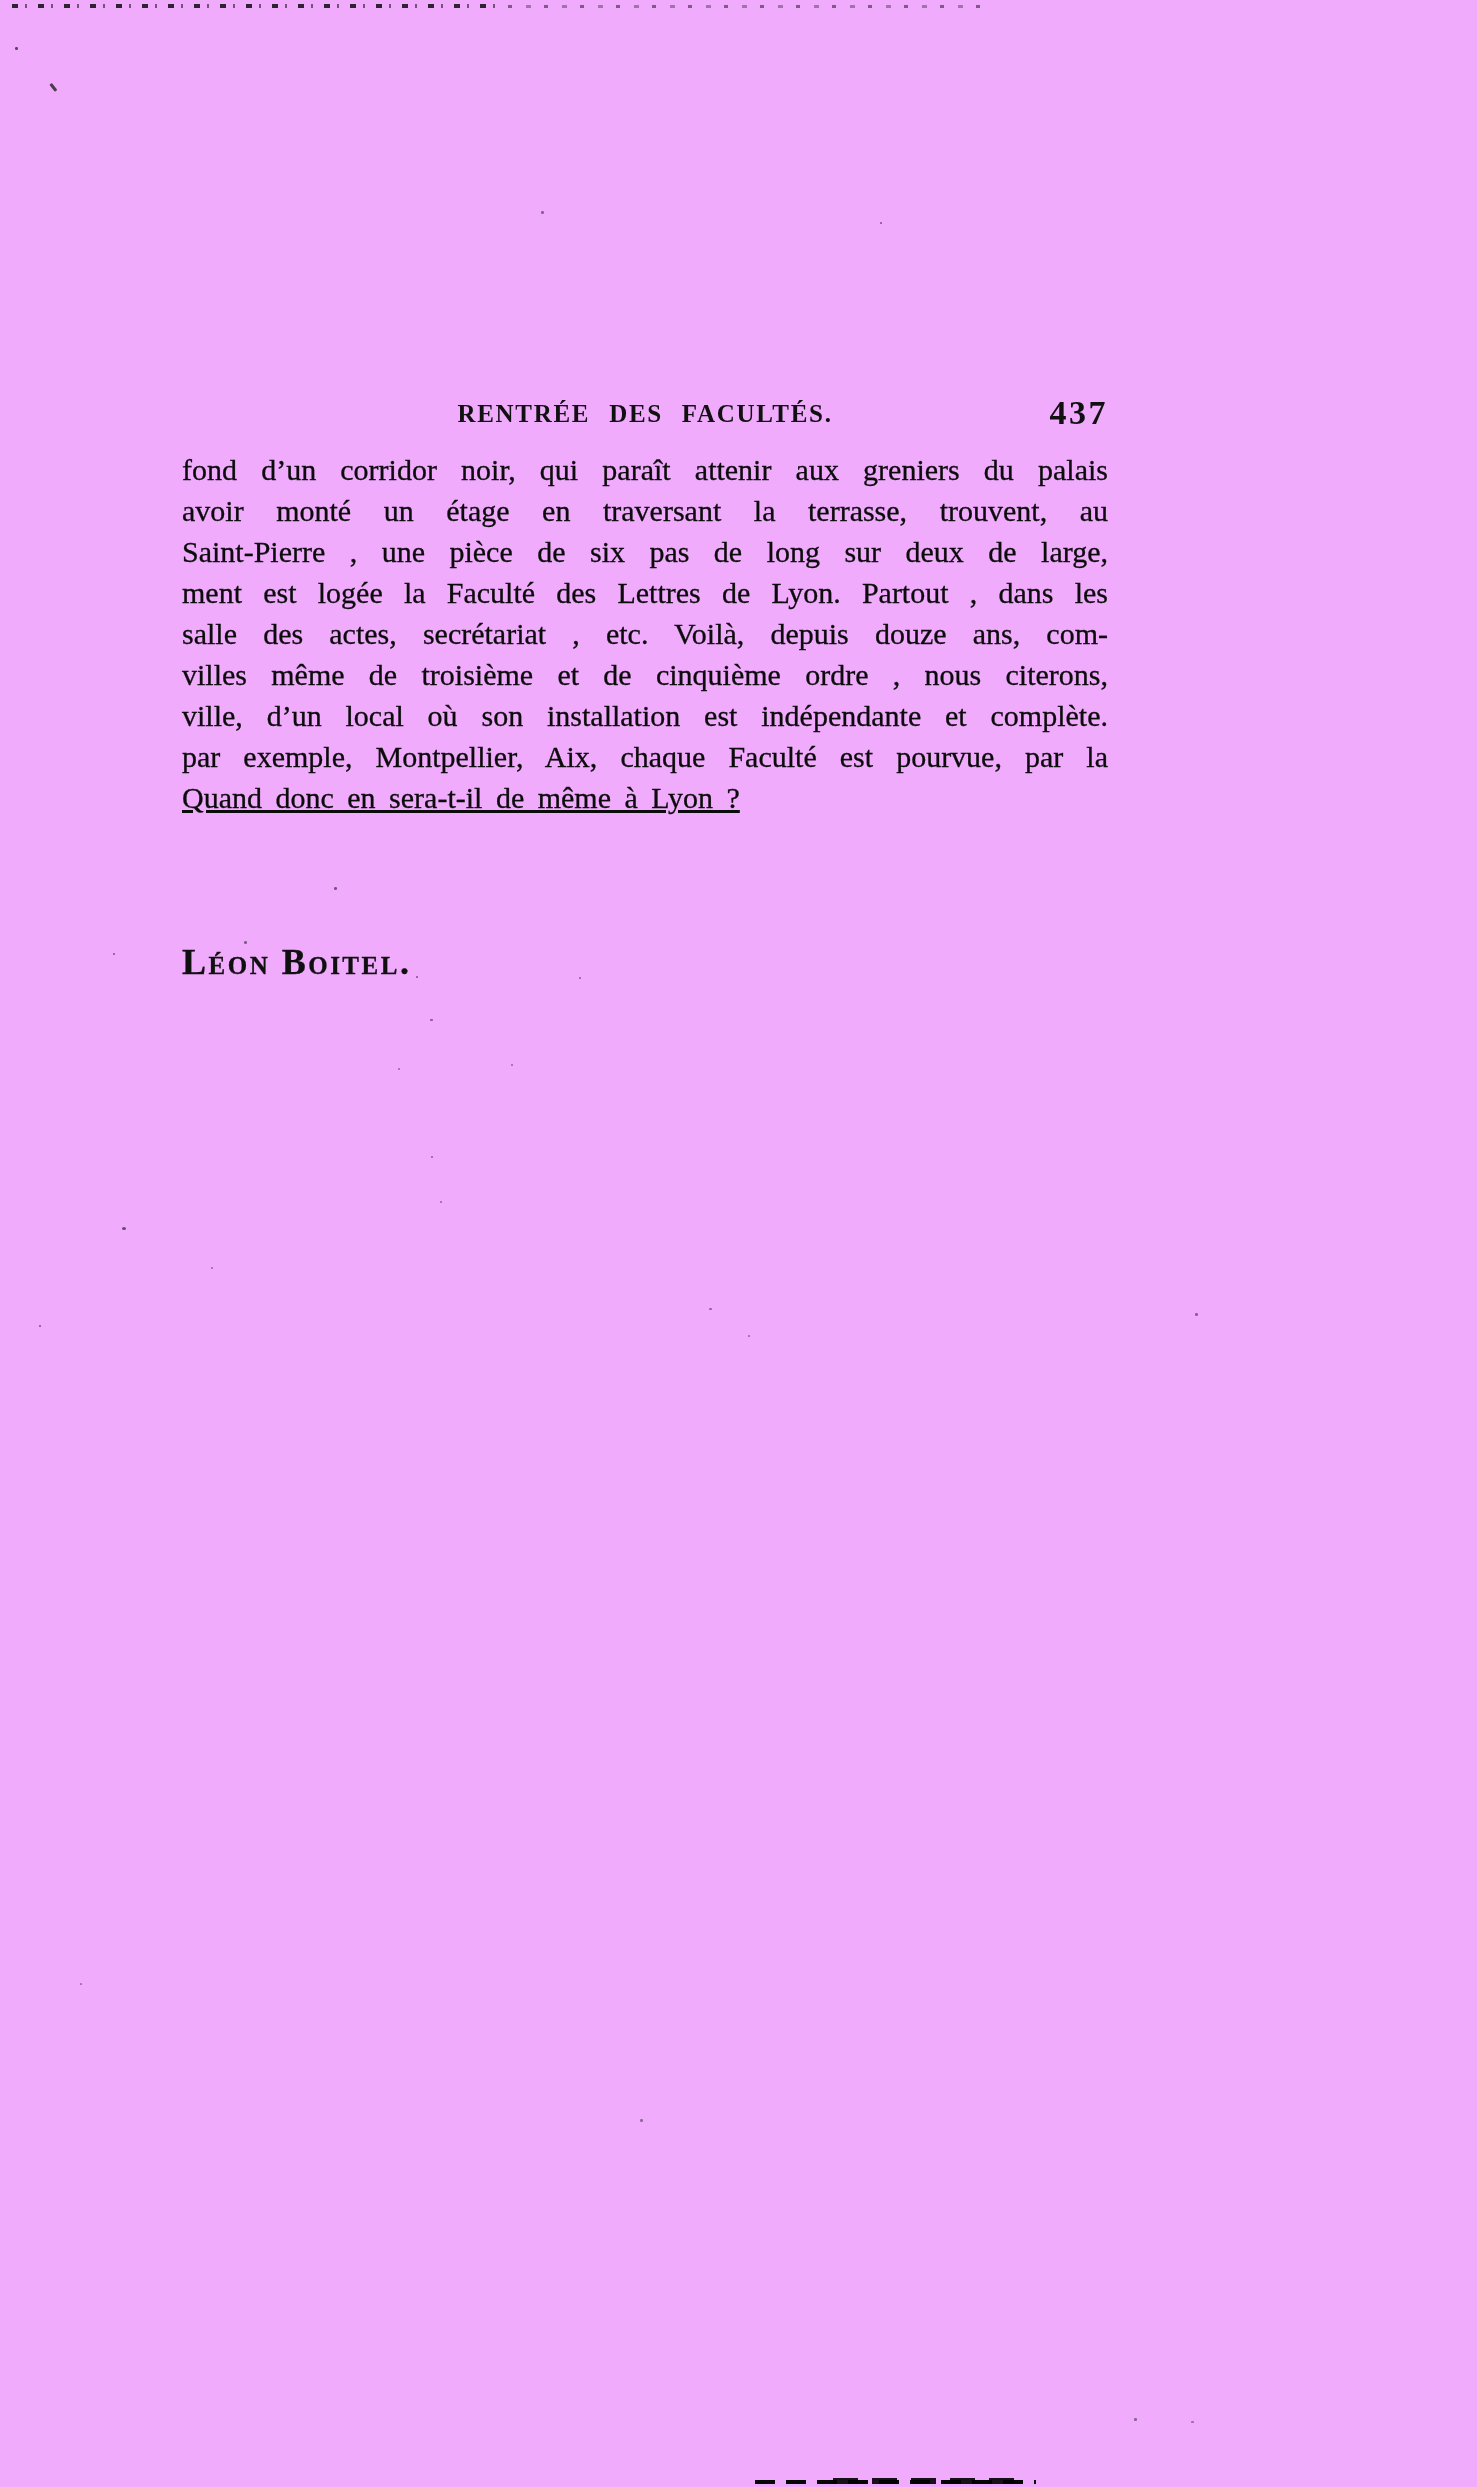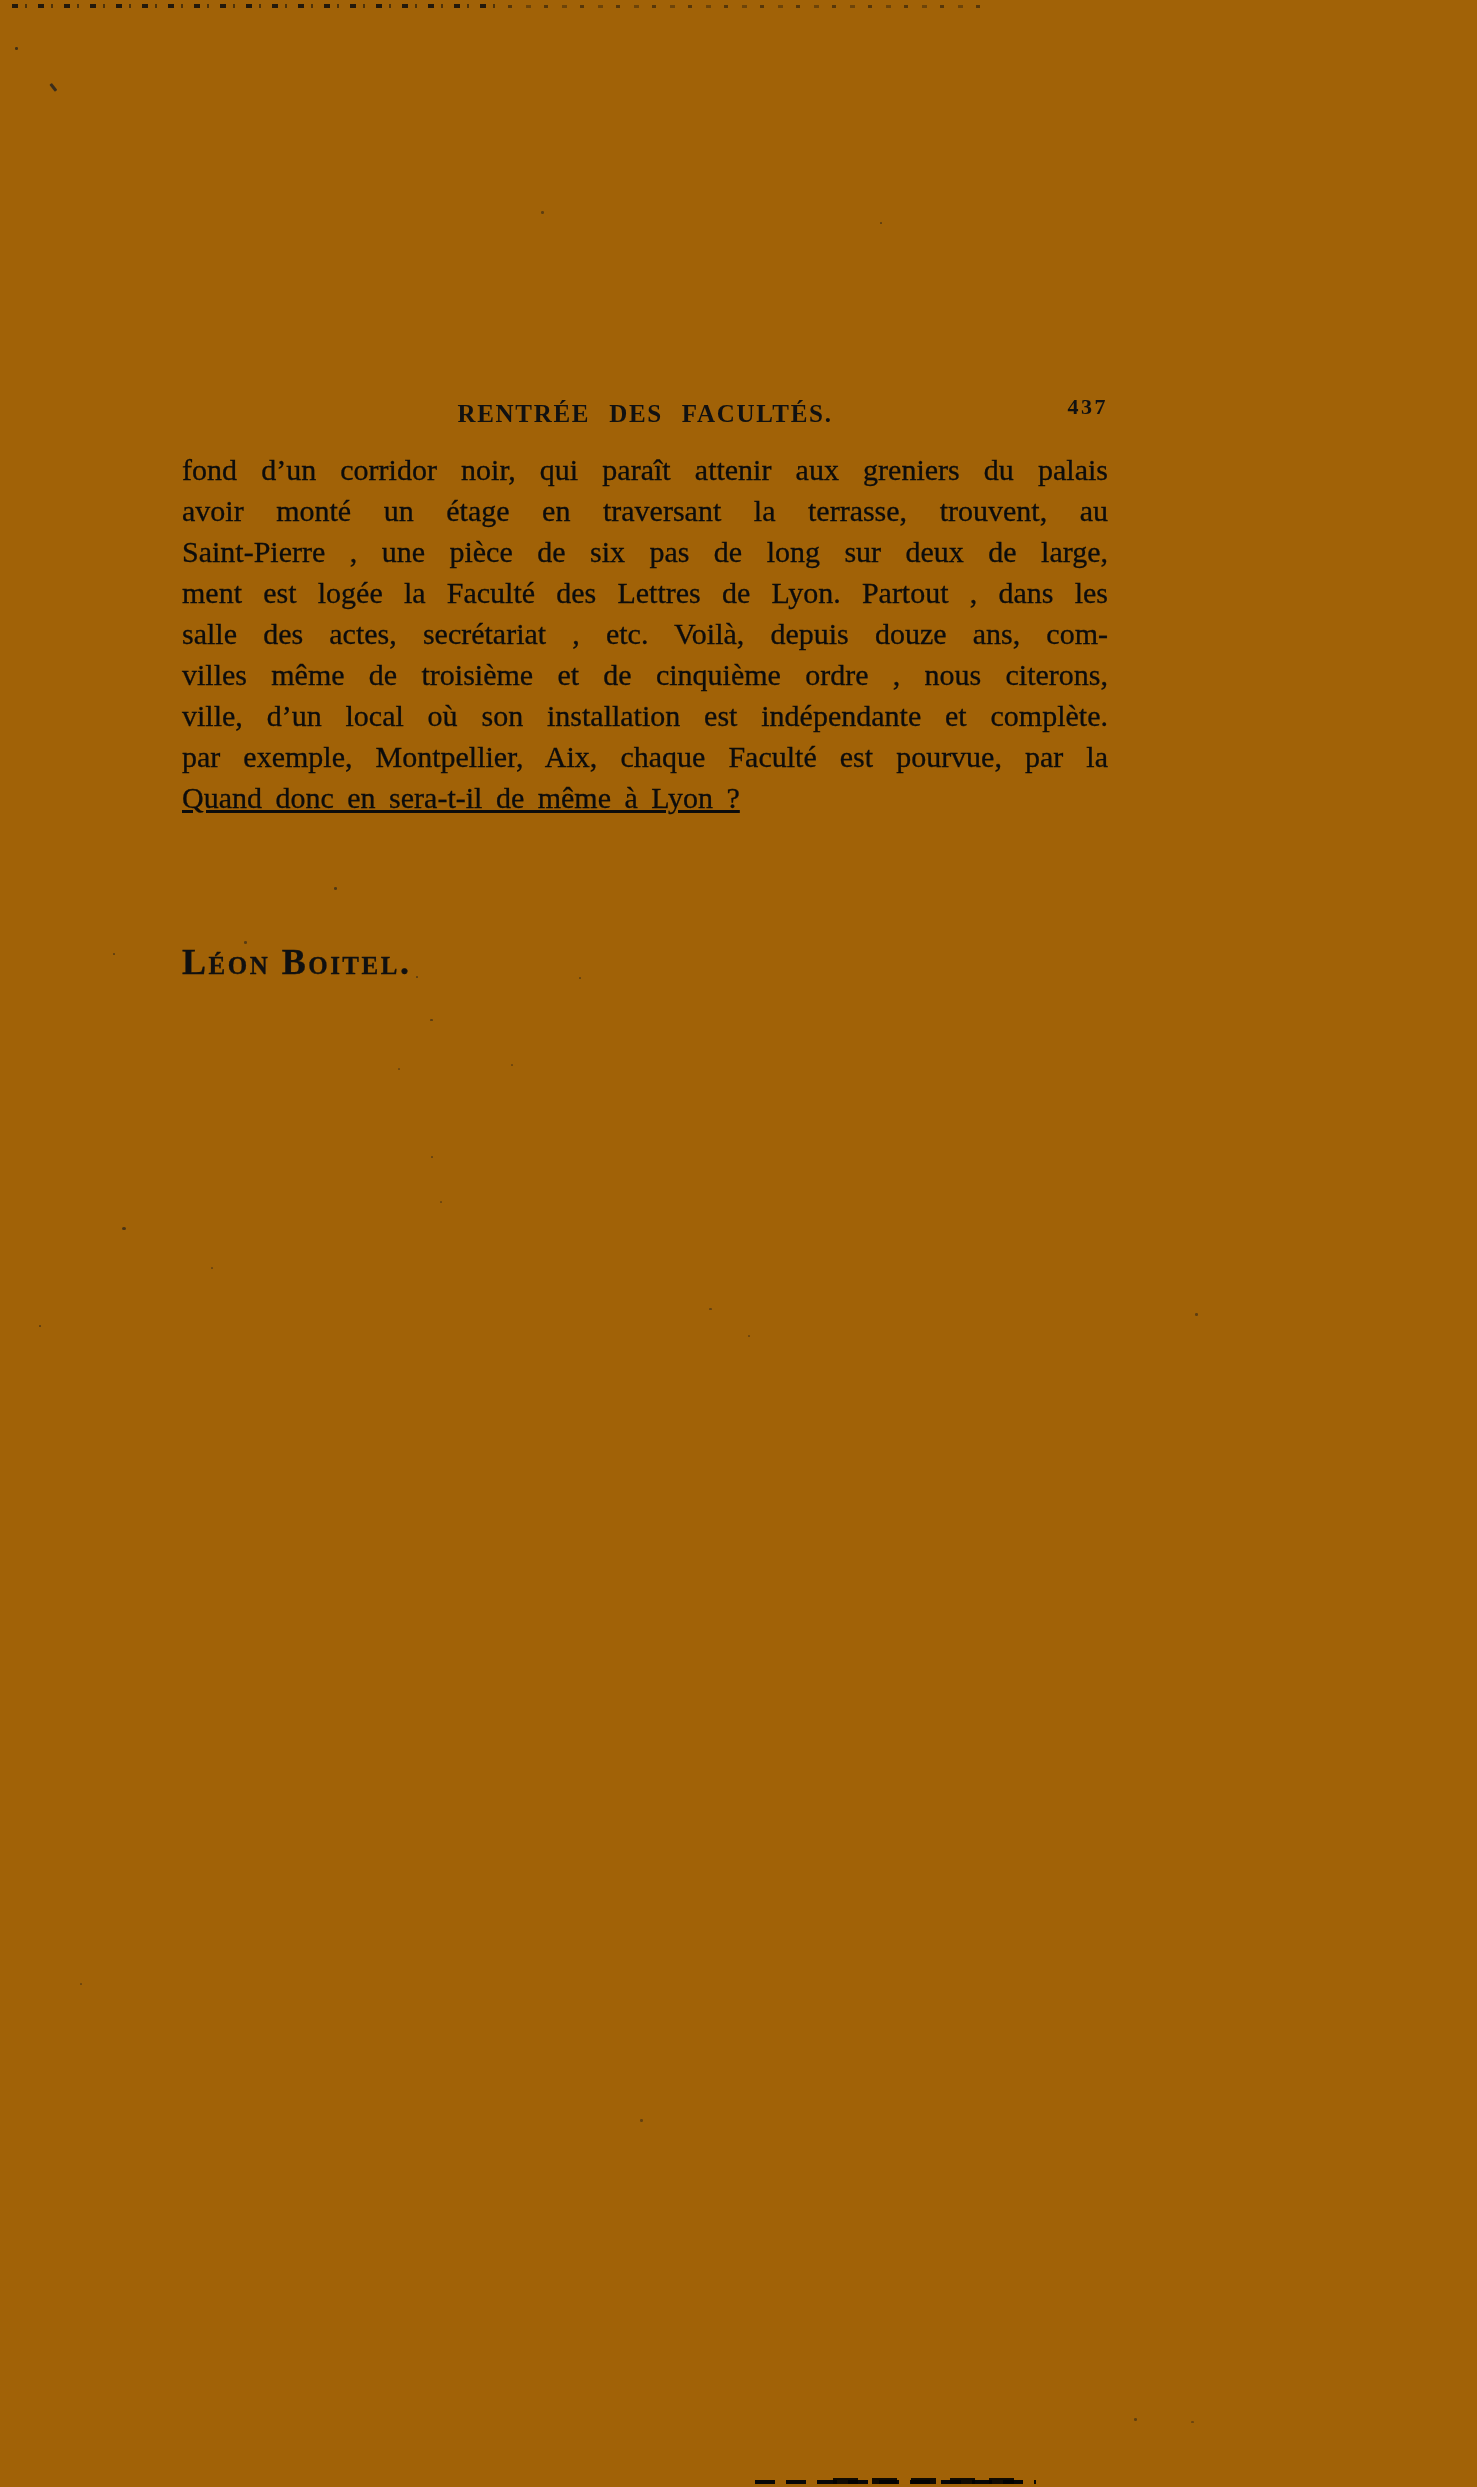--- a/index.html
+++ b/index.html
@@ -1,19 +1,19 @@
 <!DOCTYPE html>
 <html style="font-size:13.5px"><head>
 <meta charset="utf-8">
 <style>
   html,body{margin:0;padding:0;background:#ffffff;}
   .page{
     position:relative;
     width:1477px;height:2487px;
-    background:#a16207;
+    background:#f0abfc;
     color:#0c0c0c;
     font-family:"Liberation Serif","DejaVu Serif",serif;
     overflow:hidden;
   }
 
   
   .noise-top-a{
     position:absolute;left:12px;top:4.2px;width:486px;height:4.2px;
     background:repeating-linear-gradient(90deg,
       rgba(12,12,12,.85) 0 6px, transparent 6px 12.7px,
@@ -41,21 +41,21 @@
   .header-row{position:absolute;left:182px;top:394px;width:926px;height:39px;}
   .header-title{
     position:absolute;left:0;right:0;top:6px;
     text-align:center;
     font-size:25px;font-weight:700;
     letter-spacing:1.7px;word-spacing:11px;
     color:#111;
   }
   .page-number{
     position:absolute;right:0;top:0;
-    font-size:22px;font-weight:700;letter-spacing:2.5px;
+    font-size:34px;font-weight:700;letter-spacing:2.5px;
     color:#111;
   }
 
   
   .textblock{
     position:absolute;left:182px;top:449px;width:926px;
     font-size:30px;line-height:41px;
     -webkit-text-stroke:0.3px #0c0c0c;
   }
   .line{

